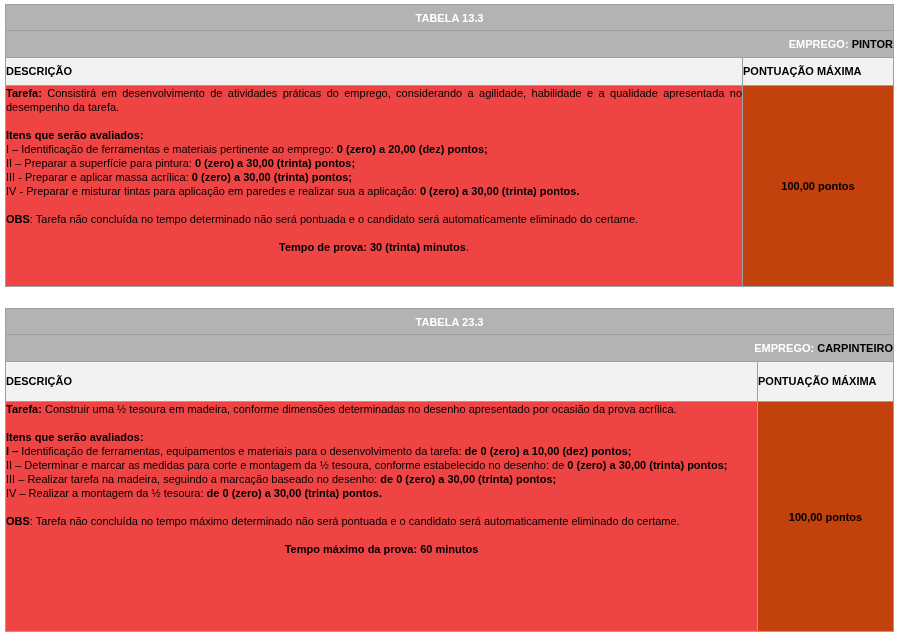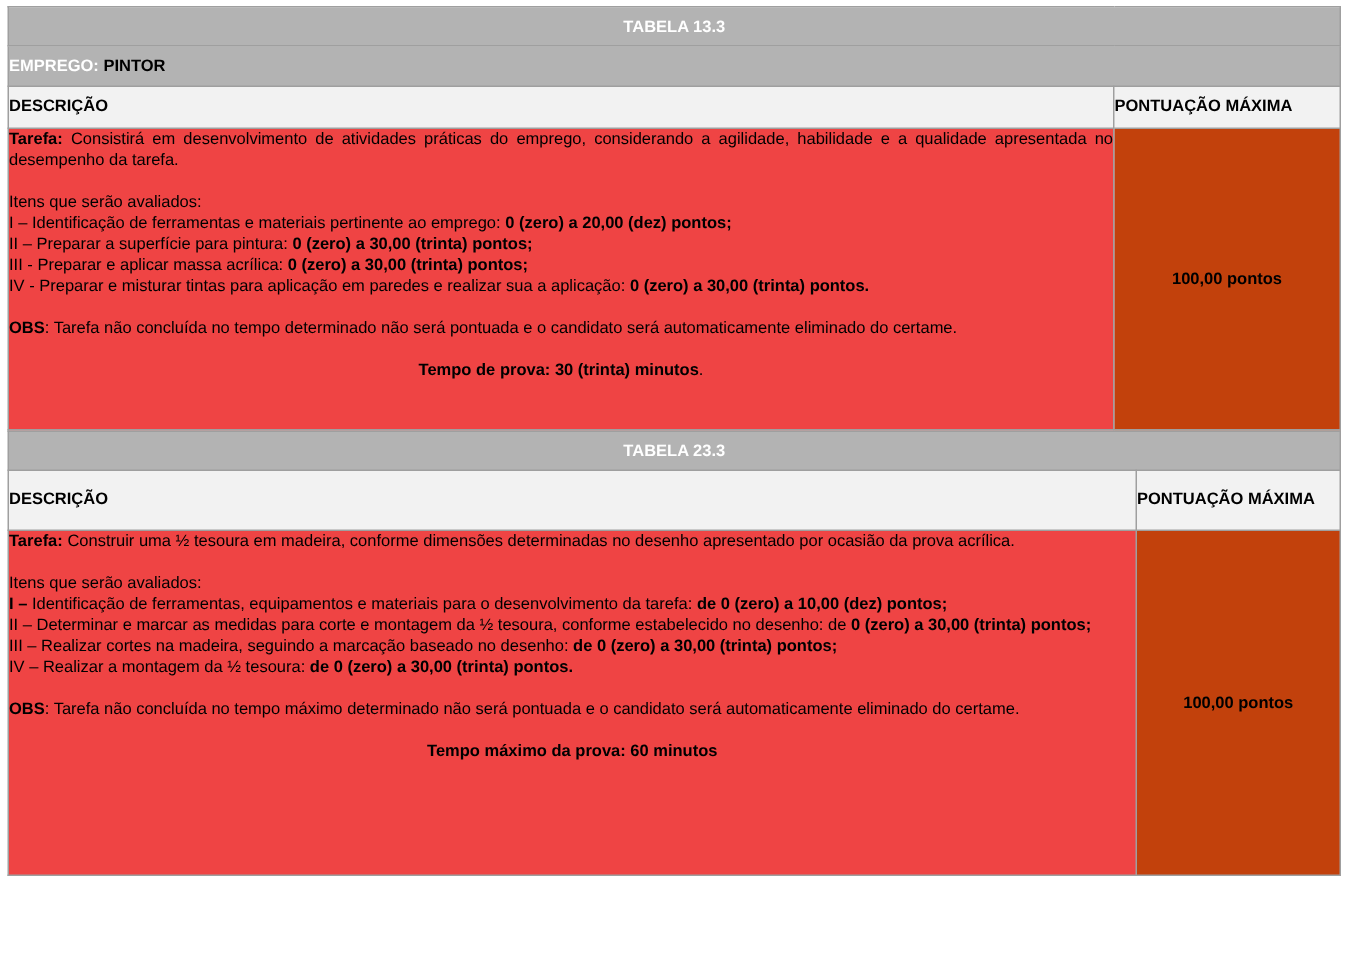--- a/index.html
+++ b/index.html
@@ -24,21 +24,21 @@
     background: #b3b3b3;
     color: #ffffff;
     font-weight: bold;
     text-align: center;
     height: 26px;
     vertical-align: middle;
   }
   .row-emprego td {
     background: #b3b3b3;
     font-weight: bold;
-    text-align: left;
+    text-align: right;
     height: 27px;
     vertical-align: middle;
     border-top: 1px solid #c9c9c9;
   }
   .emprego-label { color: #ffffff; }
   .emprego-value { color: #000000; }
 
   
   .row-cols td {
     background: #f2f2f2;
@@ -62,26 +62,26 @@
   .tbl-1 .row-body td { height: 201px; }
   .tbl-2 .row-body td { height: 230px; }
   .cell-points {
     background: #c2410c;
     text-align: center;
     vertical-align: middle;
     font-weight: bold;
   }
 
   .para-tarefa { margin: 0 0 14px 0; }
-  .para-itens-label { margin: 0; font-weight: normal; text-align: left; }
+  .para-itens-label { margin: 0; font-weight: bold; text-align: left; }
   .item-line { margin: 0; }
   .para-obs { margin: 14px 0 14px 0; }
   .para-tempo { margin: 0; text-align: center; }
 
-  .tbl-1 { }
+  .tbl-1 { margin-bottom: 21px; }
   b { font-weight: bold; }
 </style>
 </head>
 <body>
 
 <div class="doc">
 
   <table class="tbl tbl-1">
     <colgroup>
         <col style="width:737px">
@@ -116,31 +116,34 @@
 
   <table class="tbl tbl-2">
     <colgroup>
         <col style="width:752px">
         <col style="width:136px">
       </colgroup>
     <tbody>
         <tr class="row-title">
       <td colspan="2">TABELA 23.3</td>
     </tr>
+    <tr class="row-emprego">
+      <td colspan="2"><span class="emprego-label">EMPREGO:</span> <span class="emprego-value">CARPINTEIRO</span></td>
+    </tr>
     <tr class="row-cols">
       <td>DESCRIÇÃO</td>
       <td>PONTUAÇÃO MÁXIMA</td>
     </tr>
     <tr class="row-body">
       <td class="cell-desc">
         <p class="para-tarefa"><b>Tarefa:</b><span> Construir uma ½ tesoura em madeira, conforme dimensões determinadas no desenho apresentado por ocasião da prova acrílica.</span></p>
         <p class="para-itens-label">Itens que serão avaliados:</p>
         <p class="item-line"><b>I –</b><span> Identificação de ferramentas, equipamentos e materiais para o desenvolvimento da tarefa: </span><b>de 0 (zero) a 10,00 (dez) pontos;</b></p>
         <p class="item-line"><b></b><span>II – Determinar e marcar as medidas para corte e montagem da ½ tesoura, conforme estabelecido no desenho: de </span><b>0 (zero) a 30,00 (trinta) pontos;</b></p>
-        <p class="item-line"><b></b><span>III – Realizar cortes na madeira, seguindo a marcação baseado no desenho: </span><b>de 0 (zero) a 30,00 (trinta) pontos;</b></p>
+        <p class="item-line"><b></b><span>III – Realizar tarefa na madeira, seguindo a marcação baseado no desenho: </span><b>de 0 (zero) a 30,00 (trinta) pontos;</b></p>
         <p class="item-line"><b></b><span>IV – Realizar a montagem da ½ tesoura: </span><b>de 0 (zero) a 30,00 (trinta) pontos.</b></p>
         <p class="para-obs"><b>OBS</b><span>: Tarefa não concluída no tempo máximo determinado não será pontuada e o candidato será automaticamente eliminado do certame.</span></p>
         <p class="para-tempo"><b>Tempo máximo da prova: 60 minutos</b><span></span></p>
       </td>
       <td class="cell-points">100,00 pontos</td>
     </tr>
   </tbody>
     </table>
 
 </div>

